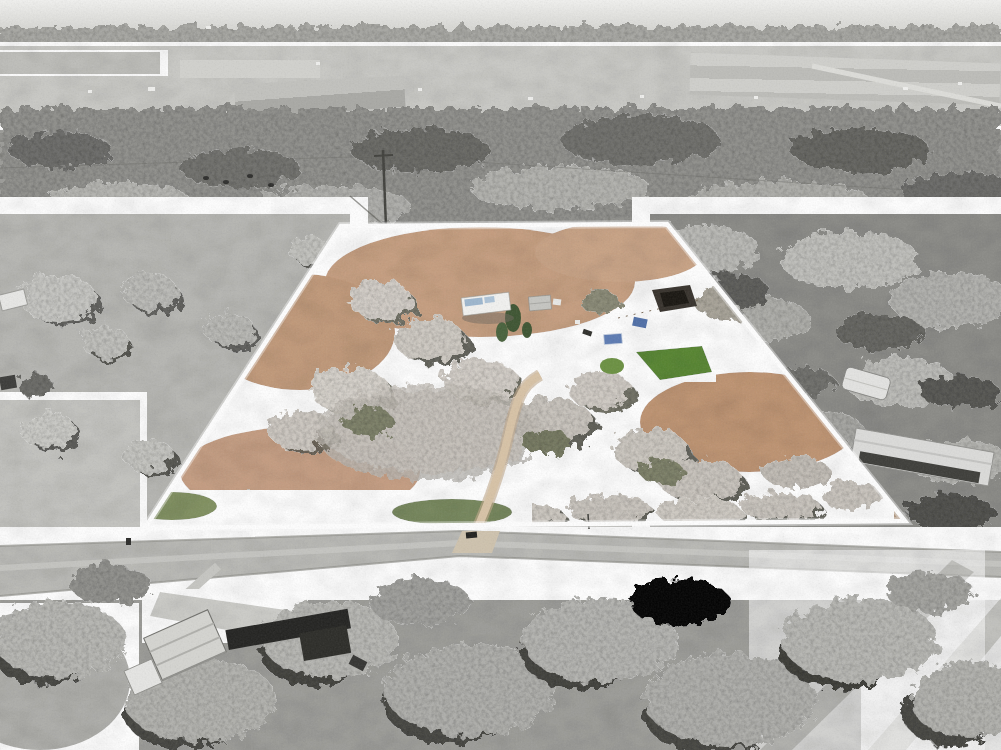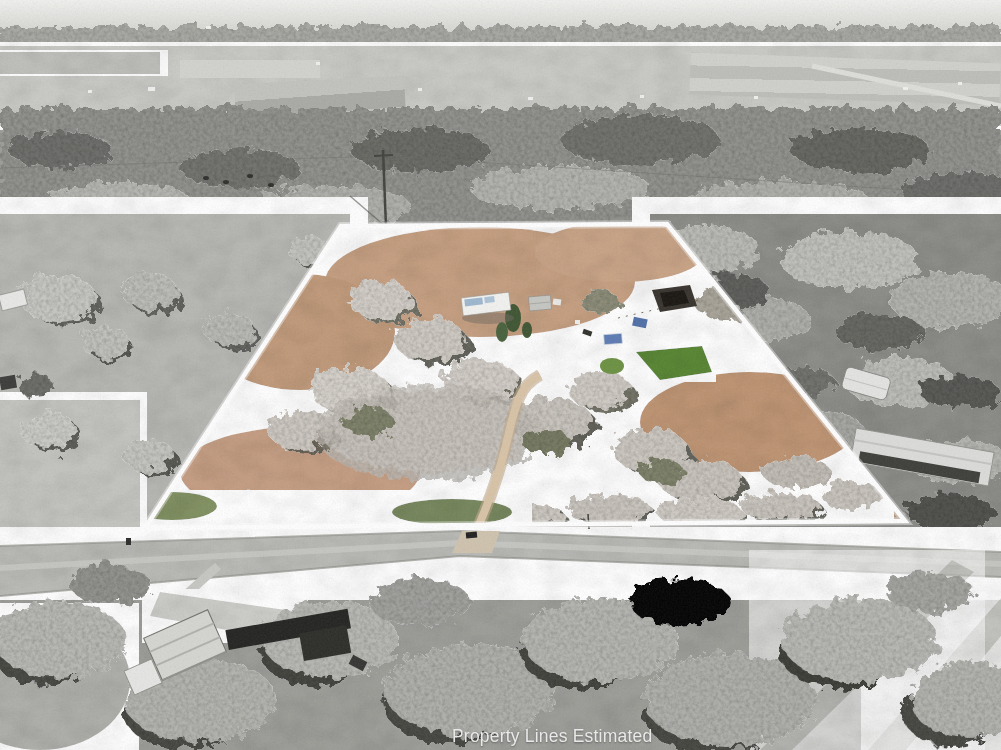--- a/index.html
+++ b/index.html
@@ -317,14 +317,13 @@
     <line x1="386" y1="227" x2="350" y2="196" stroke="#55554f" stroke-width="1.5" opacity="0.6"></line>
   </g>
 
   <polygon class="boundary-glow" points="341,226 667,224 905,521 145,528"></polygon>
   <polygon class="boundary" points="341,226 667,224 905,521 145,528"></polygon>
 
   <rect x="0" y="0" width="1001" height="750" filter="url(#grain)" opacity="0.16" style="mix-blend-mode:multiply"></rect>
   <rect x="0" y="0" width="1001" height="750" filter="url(#grain)" opacity="0.10" style="mix-blend-mode:screen"></rect>
 </svg>
 
-<div class="caption">Property Lines Estimated</div>
 </div>
 
 </body></html>

